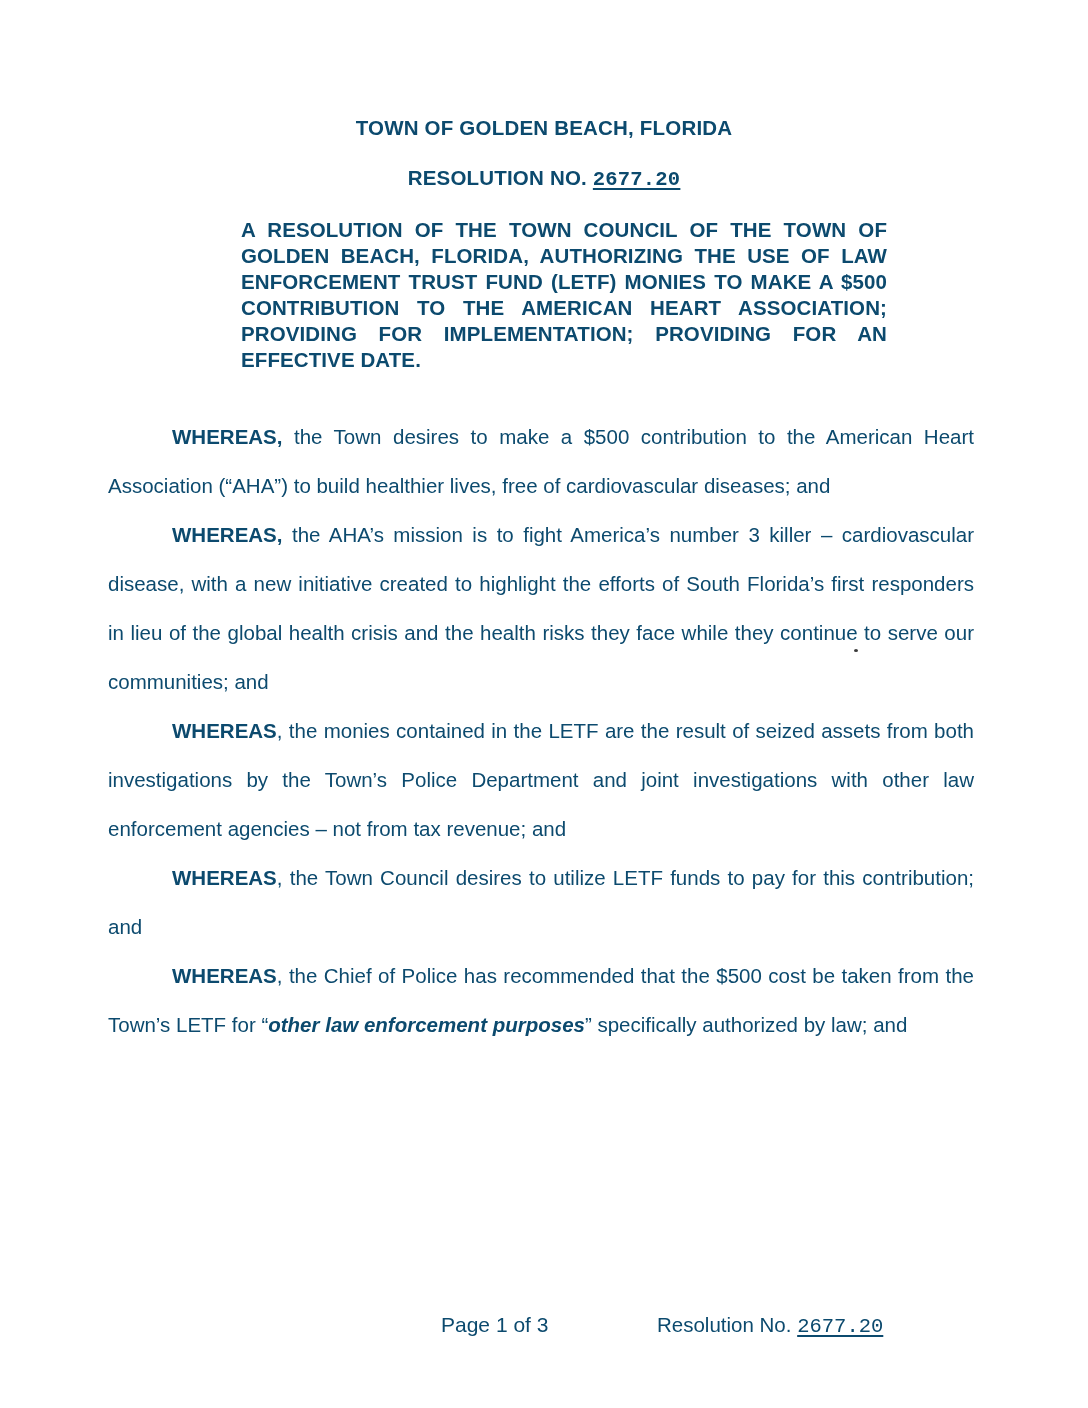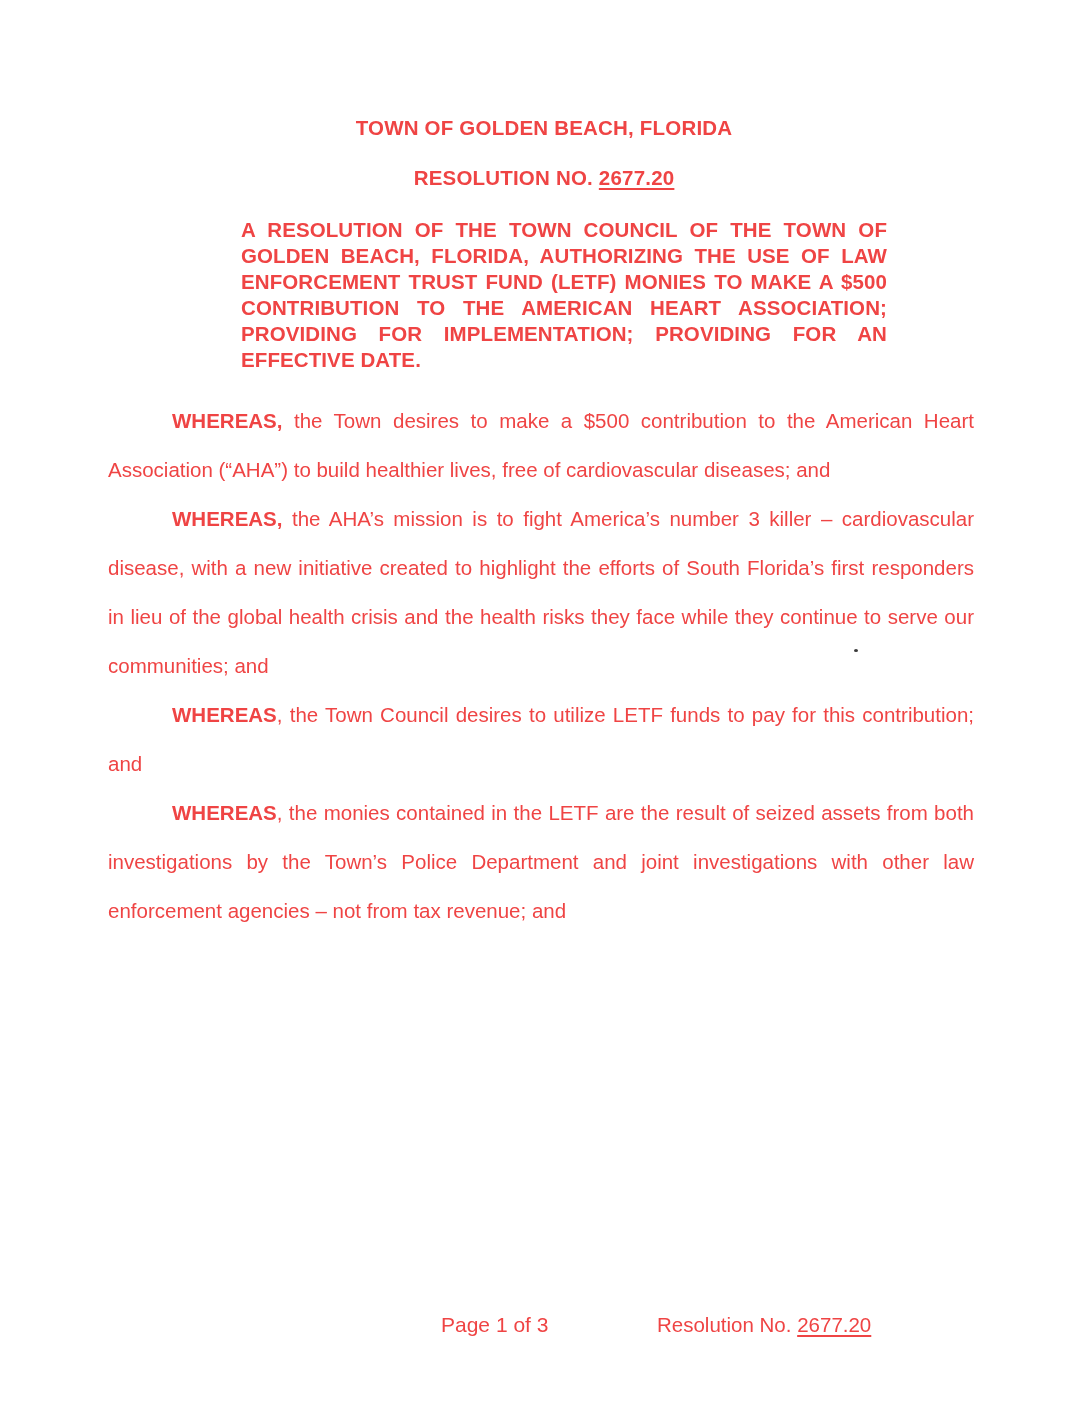--- a/index.html
+++ b/index.html
@@ -6,21 +6,21 @@
     margin: 0;
     padding: 0;
     background: #ffffff;
   }
   .page {
     position: relative;
     width: 1088px;
     height: 1408px;
     background: #ffffff;
     font-family: "Liberation Sans", sans-serif;
-    color: #ef4444;
+    color: #0c4a6e;
     overflow: hidden;
   }
   .doc-title {
     position: absolute;
     top: 116px;
     left: 0;
     width: 100%;
     margin: 0;
     text-align: center;
     font-size: 20.5px;
@@ -34,36 +34,37 @@
     width: 100%;
     text-align: center;
     font-size: 20.5px;
     font-weight: bold;
     letter-spacing: 0.2px;
   }
   .underlined {
     text-decoration: underline;
     text-decoration-thickness: 2px;
     text-underline-offset: 3px;
+    font-family: Liberation Mono, monospace;
   }
   .summary {
     position: absolute;
     top: 211px;
     left: 235px;
     width: 646px;
     margin: 6px;
     font-size: 20.5px;
     font-weight: bold;
     line-height: 26px;
     text-align: justify;
     letter-spacing: 0.1px;
   }
   .doc-body {
     position: absolute;
-    top: 396px;
+    top: 412px;
     left: 108px;
     width: 866px;
     font-size: 20.5px;
     line-height: 49px;
     text-align: justify;
   }
   .clause {
     margin: 0;
     text-indent: 64px;
   }
@@ -107,24 +108,25 @@
 
   <p class="summary">A RESOLUTION OF THE TOWN COUNCIL OF THE TOWN OF GOLDEN BEACH, FLORIDA, AUTHORIZING THE USE OF LAW ENFORCEMENT TRUST FUND (LETF) MONIES TO MAKE A $500 CONTRIBUTION TO THE AMERICAN HEART ASSOCIATION; PROVIDING FOR IMPLEMENTATION; PROVIDING FOR AN EFFECTIVE DATE.</p>
 
   <div class="doc-body">
 
     <p class="clause"><span class="lead">WHEREAS,</span><span> the Town desires to make a $500 contribution to the American Heart Association (“AHA”) to build healthier lives, free of cardiovascular diseases; and</span></p>
 
     <p class="clause"><span class="lead">WHEREAS,</span><span> the AHA’s mission is to fight America’s number 3 killer – cardiovascular disease, with a new initiative created to highlight the efforts of South Florida’s first responders in lieu of the global health crisis and the health risks they face while they continue to serve our communities; and</span></p>
 
 
+    <p class="clause"><span class="lead">WHEREAS</span><span>, the monies contained in the LETF are the result of seized assets from both investigations by the Town’s Police Department and joint investigations with other law enforcement agencies – not from tax revenue; and</span></p>
+
     <p class="clause"><span class="lead">WHEREAS</span><span>, the Town Council desires to utilize LETF funds to pay for this contribution; and</span></p>
 
-    <p class="clause"><span class="lead">WHEREAS</span><span>, the monies contained in the LETF are the result of seized assets from both investigations by the Town’s Police Department and joint investigations with other law enforcement agencies – not from tax revenue; and</span></p>
-
+    <p class="clause"><span class="lead">WHEREAS</span><span>, the Chief of Police has recommended that the $500 cost be taken from the Town’s LETF for “</span><span class="bold-italic">other law enforcement purposes</span><span>” specifically authorized by law; and</span></p>
 
   </div>
 
   <div class="scan-dot"></div>
 
   <div class="footer-page-label">Page 1 of 3</div>
 
   <div class="footer-resolution"><span>Resolution No. </span><span class="underlined">2677.20</span></div>
 
 </div>

